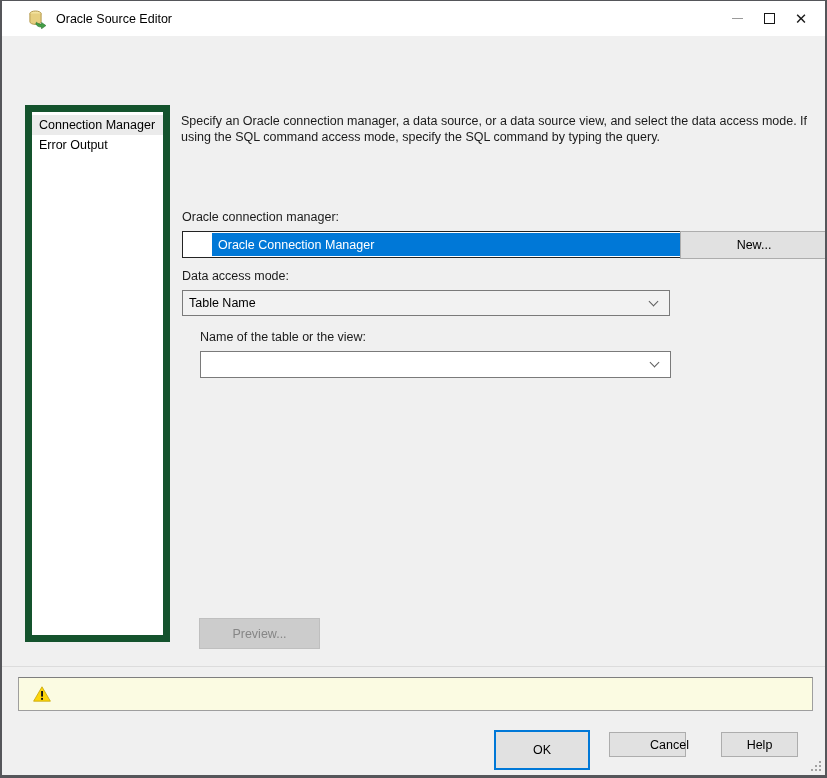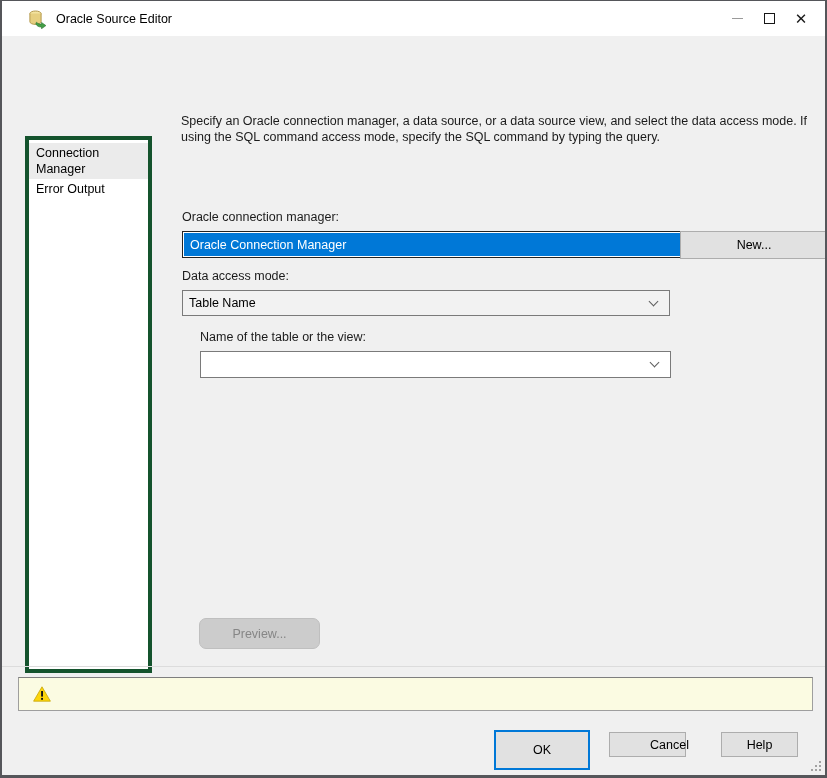--- a/index.html
+++ b/index.html
@@ -14,44 +14,44 @@
   .title-icon{margin-left:25px;width:20px;height:20px;flex:0 0 auto;}
   .title-text{margin-left:9px;font-size:12.5px;color:#000;}
   .win-controls{position:absolute;right:8px;top:0;height:35px;display:flex;}
   .win-btn{width:32px;height:35px;display:flex;align-items:center;justify-content:center;cursor:default;}
   .glyph-min{width:11px;height:0;border-top:1px solid #9a9a9a;}
   .glyph-max{width:11px;height:11px;border:1.4px solid #161616;}
   .glyph-close{font-size:15px;color:#161616;line-height:1;}
   
   .header-desc{position:absolute;left:27px;top:49px;font-size:12.5px;color:#1b1b1b;}
   
-  .sidebar{position:absolute;left:23px;top:135px;width:127px;height:537px;background:#fff;border:4px solid #14532d;padding-top:3px;}
+  .sidebar{position:absolute;left:23px;top:104px;width:145px;height:537px;background:#fff;border:7px solid #14532d;padding-top:3px;}
   .side-item{font-size:12.5px;color:#000;padding:2px 4px 2px 7px;line-height:16px;cursor:default;}
   .side-item.selected{background:#ebebeb;}
   
   .panel-desc{position:absolute;left:179px;top:112px;width:638px;font-size:12.5px;color:#1b1b1b;line-height:16px;}
   .field-label{position:absolute;font-size:12.5px;color:#1b1b1b;}
   .lbl-conn{left:180px;top:209px;}
   .lbl-mode{left:180px;top:268px;}
   .lbl-table{left:198px;top:329px;}
   
-  .combo-focus{position:absolute;left:180px;top:230px;width:568px;height:27px;border:1px solid #232323;background:#fff;display:flex;cursor:default;}
+  .combo-focus{position:absolute;left:180px;top:230px;width:568px;height:27px;border:1px solid #232323;background:#fff;display:flex;cursor:default;padding-left:28px;}
   .combo-focus-text{flex:1;background:#0078d7;color:#fff;font-size:12.5px;display:flex;align-items:center;padding-left:6px;margin:1px 2px 1px 1px;}
   .combo-focus-btn{width:23px;border-left:1px solid #232323;background:#fbfbfb;display:flex;align-items:center;justify-content:center;}
   .tri-down{width:0;height:0;border-left:4.5px solid transparent;border-right:4.5px solid transparent;border-top:5.5px solid #101010;}
   
   .combo-flat{position:absolute;border:1px solid #7a7a7a;display:flex;align-items:center;font-size:12.5px;color:#000;cursor:default;}
   .combo-mode{left:180px;top:289px;width:488px;height:26px;background:#f2f2f2;}
   .combo-table{left:198px;top:350px;width:471px;height:27px;background:#ffffff;}
   .combo-flat .val{flex:1;padding-left:6px;}
   .chev{width:7px;height:7px;border-right:1.5px solid #5e5e5e;border-bottom:1.5px solid #5e5e5e;transform:rotate(45deg);margin-right:12px;margin-top:-4px;}
   
   .btn{position:absolute;background:#e1e1e1;border:1px solid #adadad;font-size:12.5px;color:#000;display:flex;align-items:center;justify-content:center;cursor:default;}
   .btn-new{left:678px;top:230px;width:148px;height:28px;}
-  .btn-preview{left:197px;top:617px;width:121px;height:31px;background:#cccccc;border-color:#bfbfbf;color:#868686;border-radius:7px;}
+  .btn-preview{left:197px;top:617px;width:121px;height:31px;background:#cccccc;border-color:#bfbfbf;color:#868686;}
   .btn-ok{left:492px;top:729px;width:96px;height:40px;border:2px solid #0078d7;}
   .btn-cancel{left:607px;top:731px;width:77px;height:25px;padding-left:44px;}
   .btn-help{left:719px;top:731px;width:77px;height:25px;}
   
   .sep{position:absolute;left:0;right:0;top:665px;border-top:1px solid #dcdcdc;}
   .warnbar{position:absolute;left:16px;top:676px;width:795px;height:34px;background:#fbfbe2;border:1px solid #9e9e9e;border-top-color:#7e7e7e;display:flex;align-items:center;}
   .warn-icon{margin-left:14px;width:18px;height:16px;flex:0 0 auto;}
   .warn-text{margin-left:10px;font-size:12.5px;color:#1b1b1b;}
   
   .grip{position:absolute;right:4px;bottom:4px;width:11px;height:11px;cursor:nwse-resize;}

